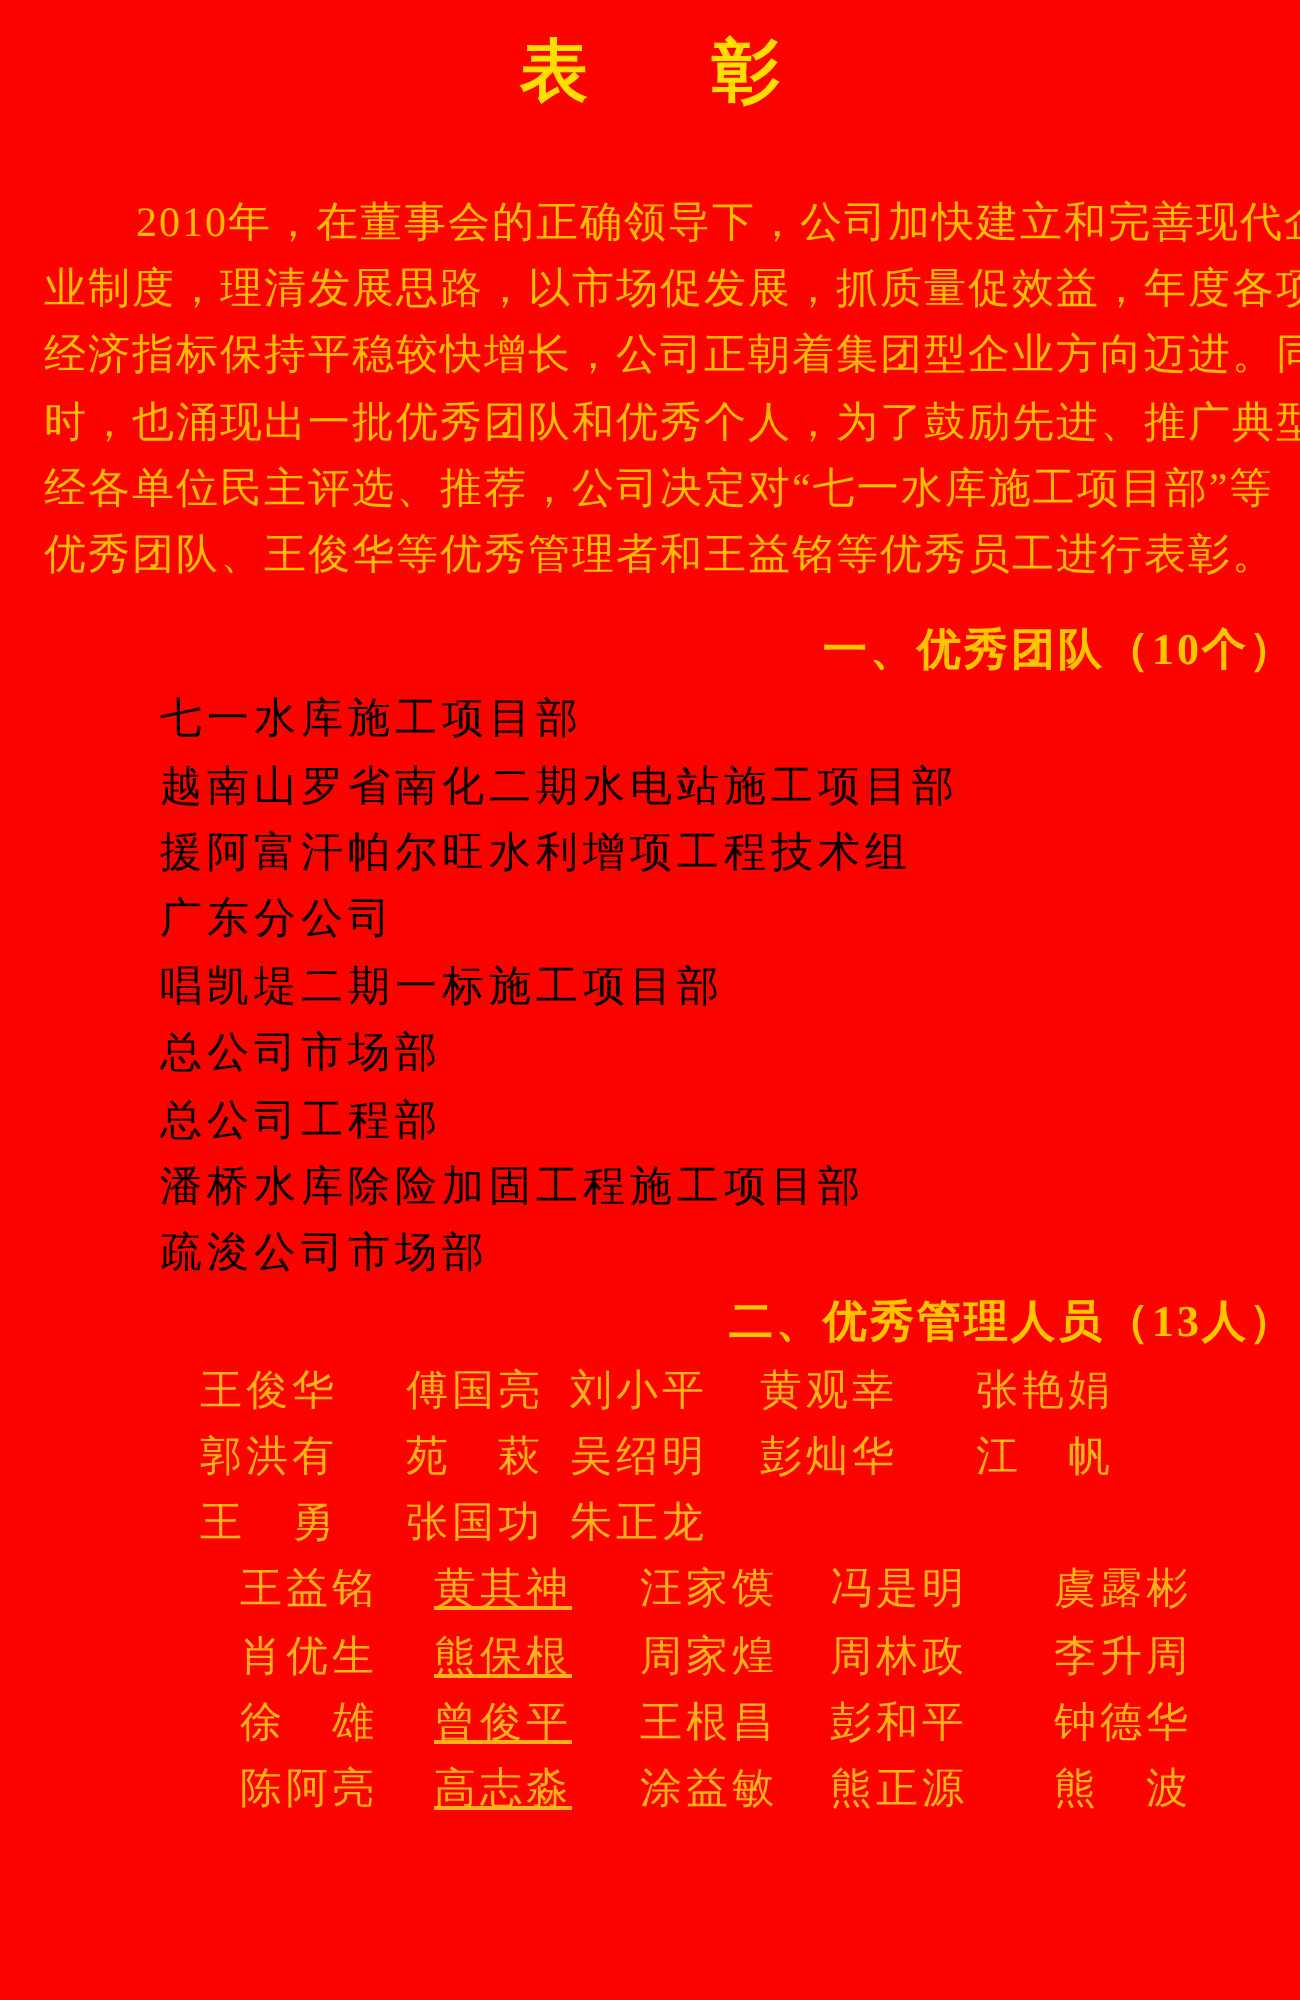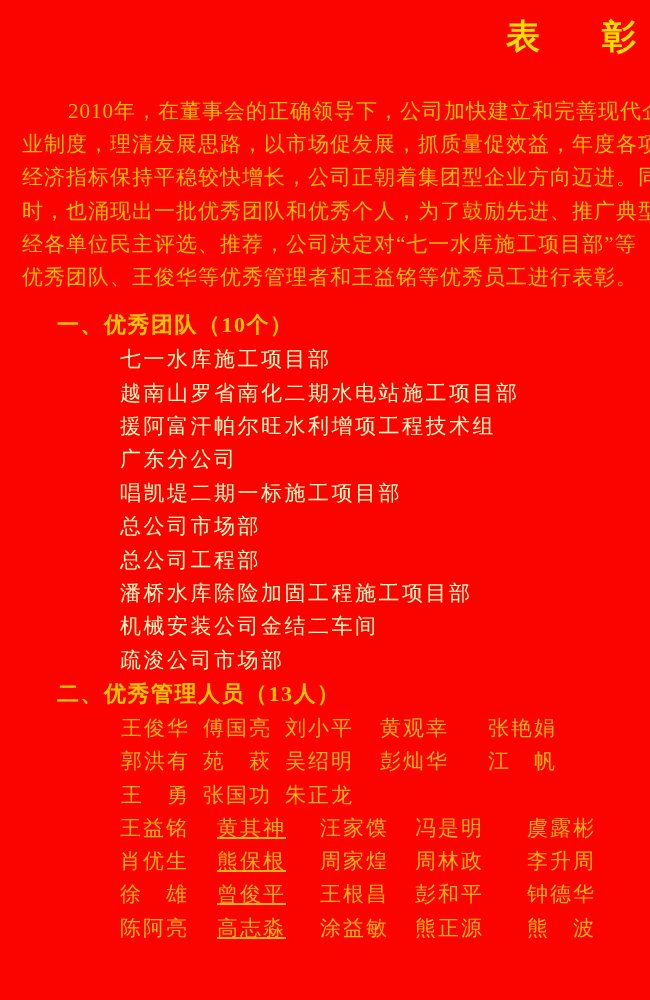--- a/index.html
+++ b/index.html
@@ -5,57 +5,58 @@
   * { margin:0; padding:0; box-sizing:border-box; }
   html,body { width:650px; height:1000px; }
   body { font-family:"Liberation Serif","DejaVu Serif",serif; }
   .page {
     width:650px; height:1000px;
     background:#fb0400;
     overflow:hidden;
   }
   .title {
     padding-top:15px; padding-left:14px;
-    text-align:right;
+    text-align:center;
     font-size:34px; line-height:44px;
     font-weight:bold;
     letter-spacing:14px;
     color:#ffde00;
   }
   .intro {
     margin:36px 18px 0 22px;
     font-size:21px; line-height:33.2px;
     letter-spacing:1px;
     color:#ffbc00;
     white-space:nowrap;
   }
   .intro .line.indent { text-indent:46px; }
   .sec-head {
-    margin:16px 16px 4px 57px;
+    margin:16px 2px 4px 57px;
     font-size:22px; line-height:29px;
     font-weight:bold;
     letter-spacing:1.5px;
     color:#ffc400;
+    text-align:right;
   }
   .sec-head.tight { margin-top:2px; }
   .team-list {
-    margin-left:120px;
+    margin-left:80px;
     font-size:21px; line-height:33.4px;
     letter-spacing:2.5px;
-    color:#fef9c3;
+    color:#000000;
     white-space:nowrap;
   }
   .name-grid {
     margin-left:100px;
     font-size:21px; line-height:33.2px;
     color:#ffb217;
   }
   .nrow { display:flex; }
   .ncell { letter-spacing:2px; white-space:nowrap; }
-  .managers  .ncell:nth-child(1){ width:90px;text-align:right; }
+  .managers  .ncell:nth-child(1){ width:90px; }
   .managers  .ncell:nth-child(2){ width:95px;text-align:center; }
   .managers  .ncell:nth-child(3){ width:95px; }
   .managers  .ncell:nth-child(4){ width:108px; }
   .employees .ncell:nth-child(1){ width:97px;margin-left:20px; }
   .employees .ncell:nth-child(2){ width:103px;text-decoration:underline; }
   .employees .ncell:nth-child(3){ width:95px; }
   .employees .ncell:nth-child(4){ width:112px; }
 </style>
 </head>
 <body>
@@ -76,21 +77,20 @@
   <div class="sec-head">一、优秀团队（10个）</div>
   <div class="team-list">
     <div class="team-item">七一水库施工项目部</div>
     <div class="team-item">越南山罗省南化二期水电站施工项目部</div>
     <div class="team-item">援阿富汗帕尔旺水利增项工程技术组</div>
     <div class="team-item">广东分公司</div>
     <div class="team-item">唱凯堤二期一标施工项目部</div>
     <div class="team-item">总公司市场部</div>
     <div class="team-item">总公司工程部</div>
     <div class="team-item">潘桥水库除险加固工程施工项目部</div>
-    <div class="team-item">机械安装公司金结二车间</div>
     <div class="team-item">疏浚公司市场部</div>
   </div>
 
   <div class="sec-head tight">二、优秀管理人员（13人）</div>
   <div class="name-grid managers">
     <div class="nrow">
       <span class="ncell">王俊华</span>
       <span class="ncell">傅国亮</span>
       <span class="ncell">刘小平</span>
       <span class="ncell">黄观幸</span>

